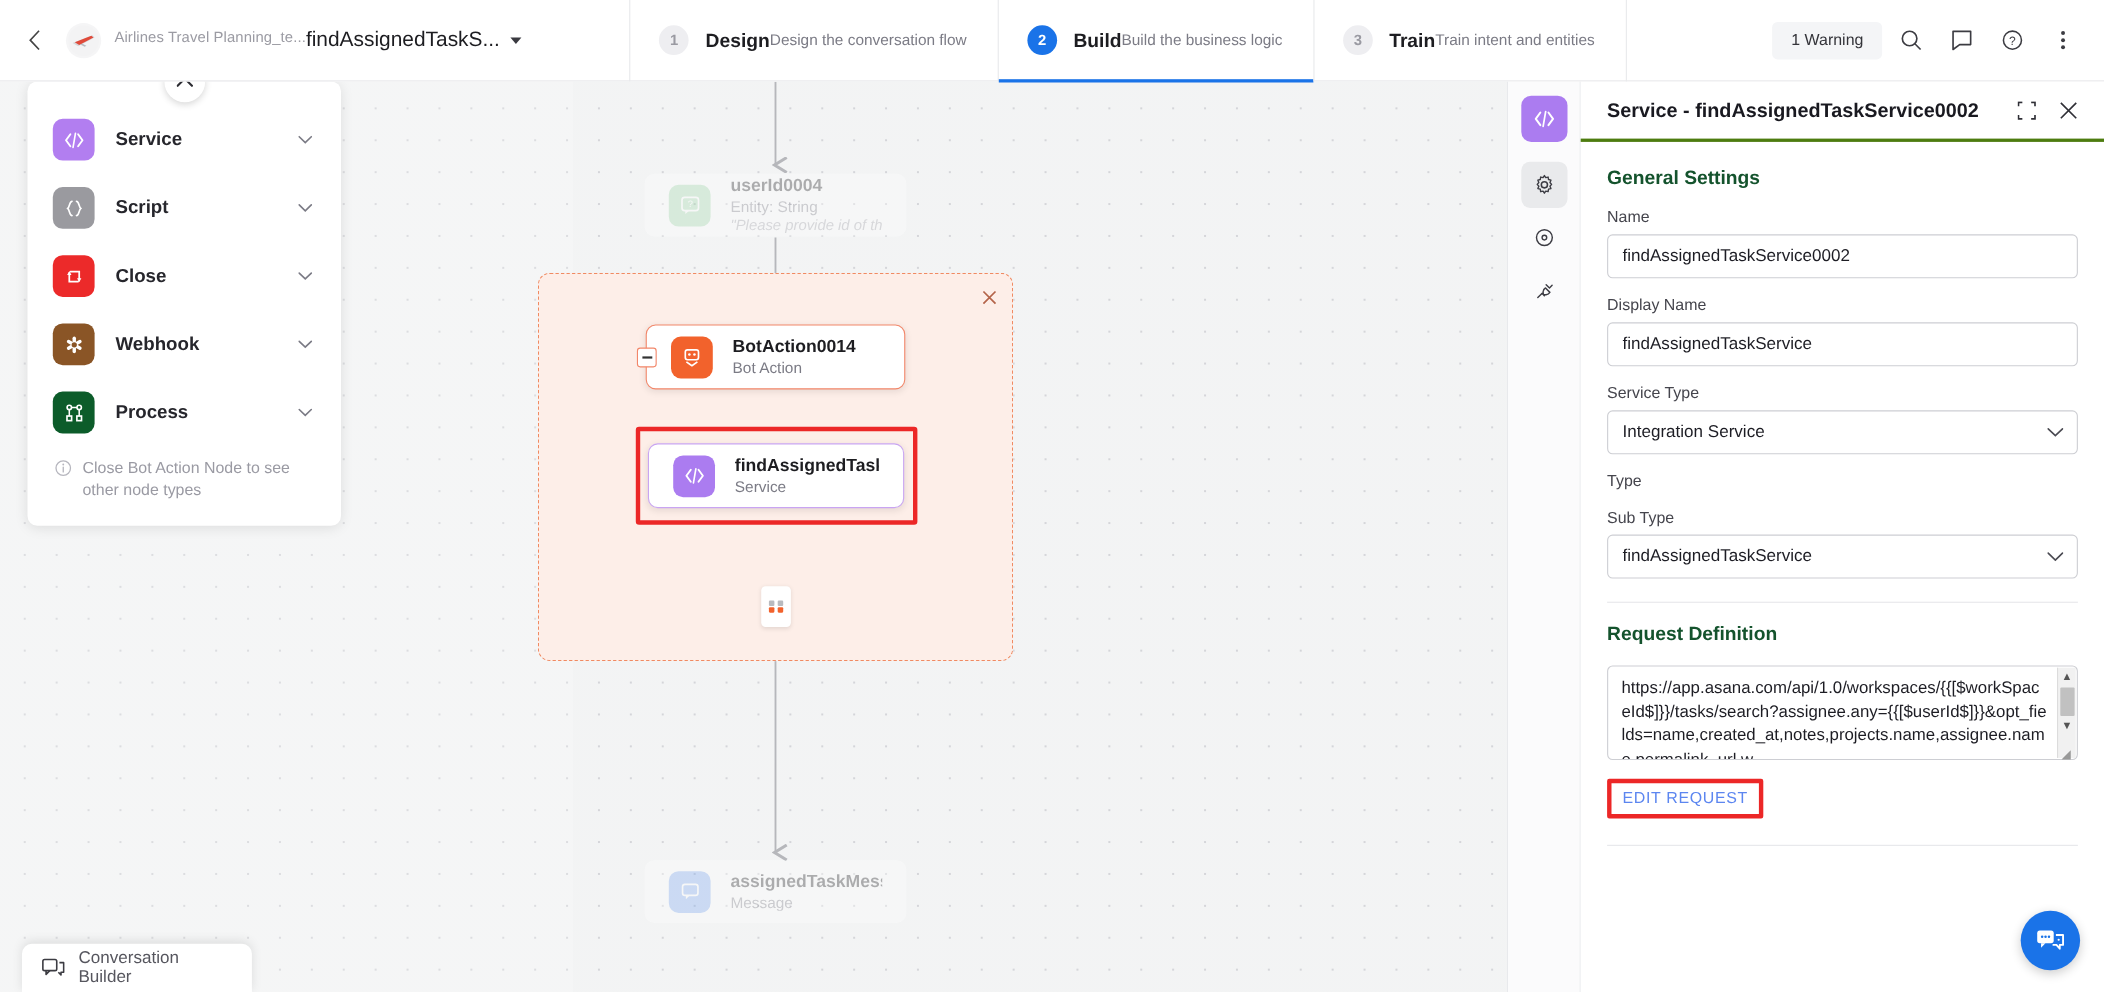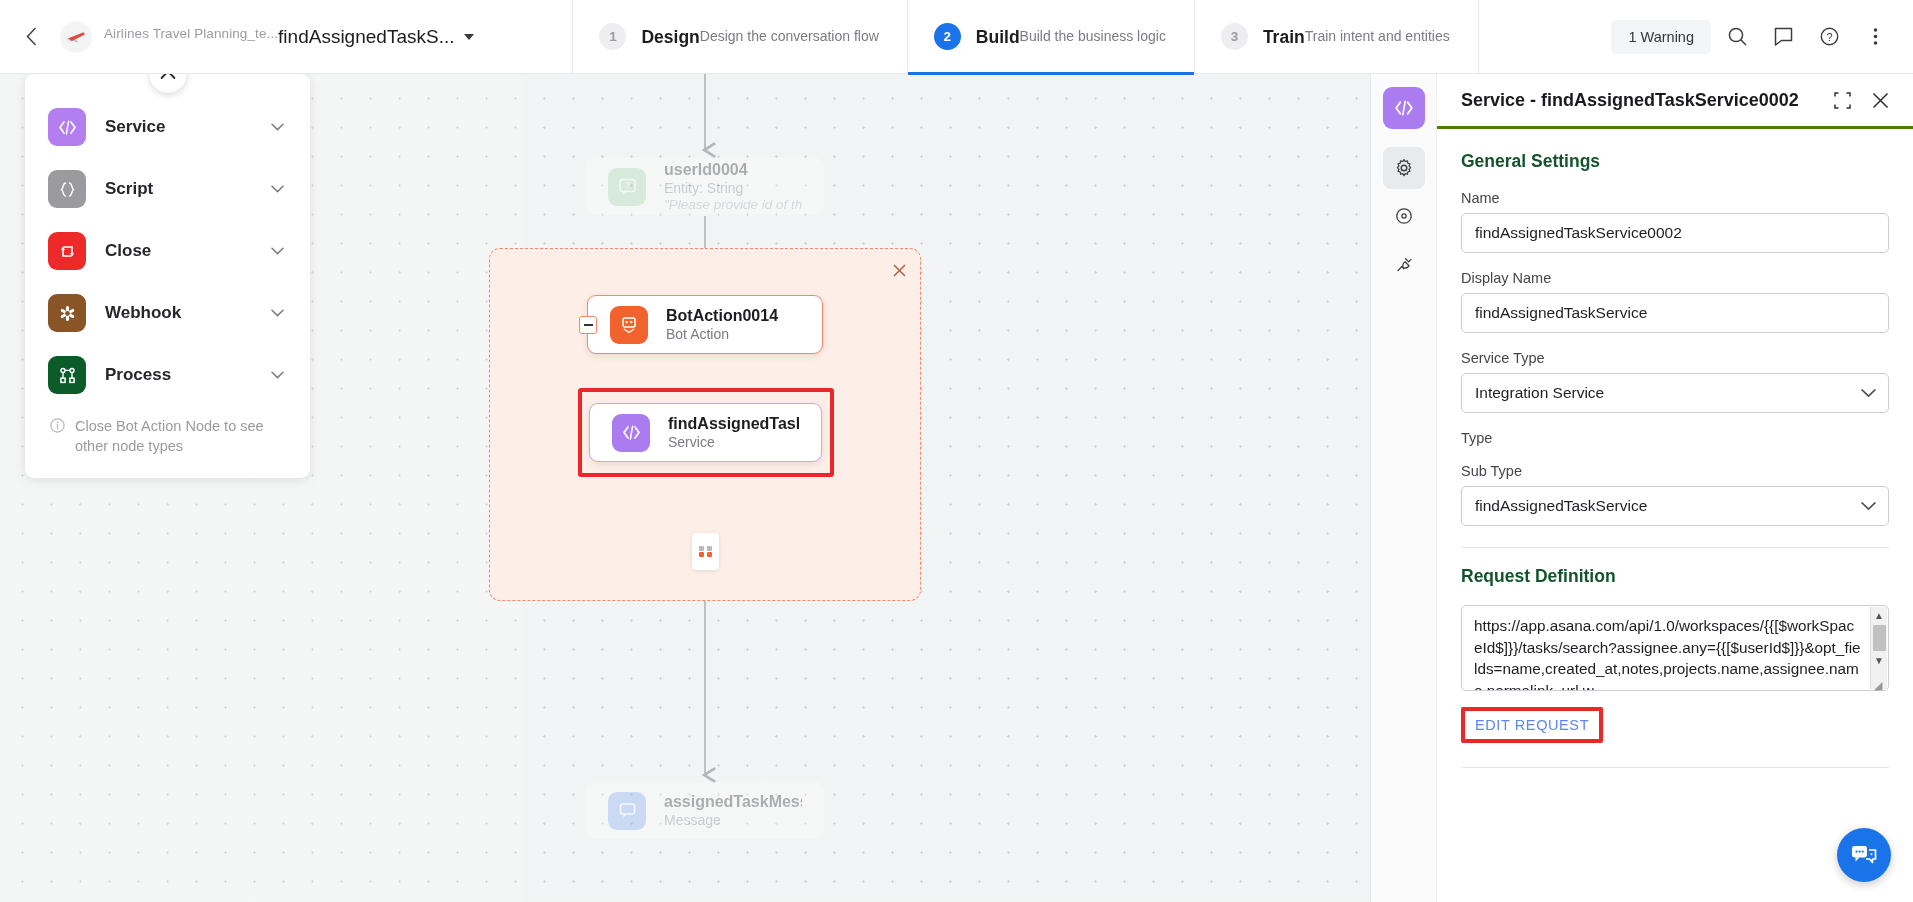--- a/index.html
+++ b/index.html
@@ -549,20 +549,28 @@
       <div class="pal-note">
         <svg width="15" height="15" viewBox="0 0 15 15">
           <circle cx="7.5" cy="7.5" r="6.6" fill="none" stroke="#b6b6be" stroke-width="1.2"></circle>
           <circle cx="7.5" cy="4.3" r="0.85" fill="#b6b6be"></circle>
           <path d="M7.5 6.6 L7.5 11" stroke="#b6b6be" stroke-width="1.2" stroke-linecap="round"></path>
         </svg>
         <span>Close Bot Action Node to see other node types</span>
       </div>
     </div>
 
+    <div class="conv-builder">
+      <svg width="22" height="20" viewBox="0 0 22 20">
+        <rect x="1" y="2" width="13" height="10.5" rx="1.6" fill="none" stroke="#3c3c42" stroke-width="1.5"></rect>
+        <path d="M4 12.5 L4 16 L7.5 12.5" fill="none" stroke="#3c3c42" stroke-width="1.5" stroke-linejoin="round"></path>
+        <path d="M16.5 5 L20.5 5 L20.5 14 L18 14 L18 16.5 L15.5 14" fill="none" stroke="#3c3c42" stroke-width="1.5" stroke-linejoin="round"></path>
+      </svg>
+      <span>Conversation Builder</span>
+    </div>
   </div>
 
   <div class="rpanel">
     <div class="rail">
       <div class="rail-top">
         <svg width="22" height="22" viewBox="0 0 21 21">
           <path d="M7 5 L3 10.5 L7 16" fill="none" stroke="#fff" stroke-width="1.7" stroke-linejoin="round" stroke-linecap="round"></path>
           <path d="M14 5 L18 10.5 L14 16" fill="none" stroke="#fff" stroke-width="1.7" stroke-linejoin="round" stroke-linecap="round"></path>
           <path d="M11.6 4.2 L9.4 17" stroke="#fff" stroke-width="1.5" stroke-linecap="round"></path>
         </svg>

